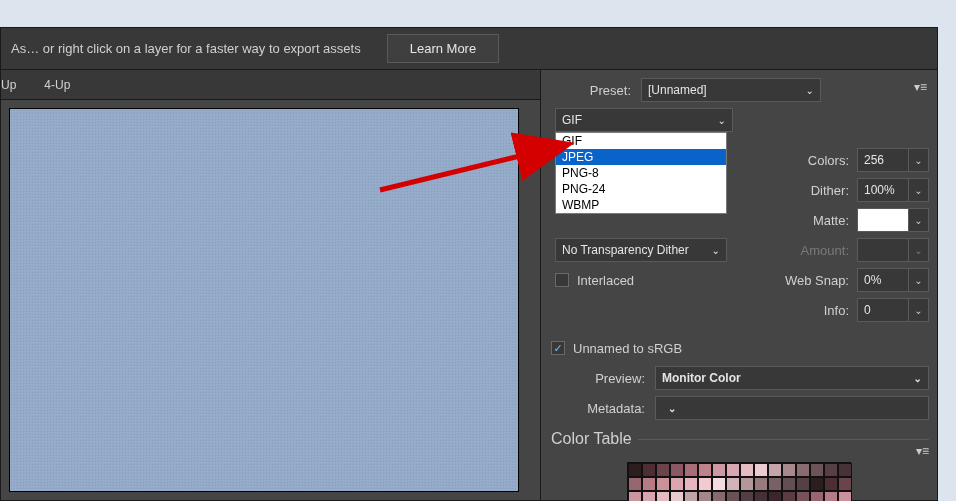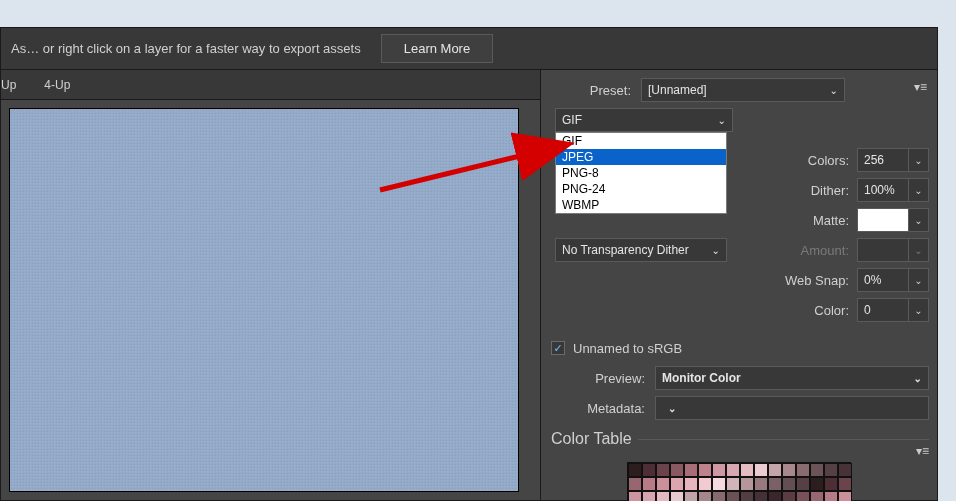--- a/index.html
+++ b/index.html
@@ -1,18 +1,18 @@
 <!DOCTYPE html>
 <html><head>
 <meta charset="utf-8">
 <style>
   * { box-sizing: border-box; margin: 0; padding: 0; font-family: "Segoe UI", Tahoma, sans-serif; }
   body { background: #dce4ed; width: 956px; height: 501px; overflow: hidden; position: relative; }
   .app { position: absolute; top: 27px; left: 0; right: 18px; bottom: 0; background: #2e2e2e; border: 1px solid #1a1a1a; }
-  .hint-bar { height: 42px; background: #383838; display: flex; align-items: center; padding: 0 10px; border-bottom: 1px solid #1a1a1a; color: #d0d0d0; font-size: 13px; gap: 8px; }
+  .hint-bar { height: 42px; background: #383838; display: flex; align-items: center; padding: 0 10px; border-bottom: 1px solid #1a1a1a; color: #d0d0d0; font-size: 13px; gap: 14px; }
   .hint-bar .hint-text { white-space: nowrap; overflow: hidden; }
   .learn-more { margin-left: 12px; background: #3f3f3f; border: 1px solid #5a5a5a; color: #e5e5e5; font-size: 13px; padding: 6px 22px; cursor: pointer; }
   .content { display: flex; height: calc(100% - 42px); }
   .left-pane { width: 540px; background: #454545; display: flex; flex-direction: column; border-right: 1px solid #1a1a1a; }
   .tab-bar { height: 30px; display: flex; align-items: center; background: #383838; border-bottom: 1px solid #1a1a1a; padding-left: 0; }
   .tab { color: #d0d0d0; font-size: 12px; padding: 0 14px; height: 100%; display: flex; align-items: center; cursor: pointer; }
   .tab.partial { padding-left: 0; padding-right: 14px; }
   .canvas-wrap { flex: 1; background: #454545; padding: 8px; position: relative; }
   .canvas { width: 510px; height: 100%; background: #94aac9; border: 1px solid #000; position: relative; overflow: hidden; }
   .canvas::after { content: ""; position: absolute; inset: 0; background-image: radial-gradient(rgba(0,0,0,0.07) 1px, transparent 1px), radial-gradient(rgba(255,255,255,0.07) 1px, transparent 1px); background-size: 3px 3px, 3px 3px; background-position: 0 0, 1px 1px; }
@@ -73,21 +73,21 @@
         <div class="canvas"></div>
       </div>
     </div>
 
     <div class="right-pane">
 
       <span class="flyout-icon">▾≡</span>
 
       <div class="row preset-row">
         <span class="label">Preset:</span>
-        <div class="select" style="width:204px">
+        <div class="select" style="width:180px">
           <span>[Unnamed]</span>
           <span class="caret">⌄</span>
         </div>
       </div>
 
       <div class="format-area">
         <div class="select format-select" style="margin-left:6px">
           <span>GIF</span>
           <span class="caret">⌄</span>
         </div>
@@ -99,20 +99,24 @@
           <div class="opt">WBMP</div>
         </div>
 
         <div class="settings-grid" style="margin-top:4px;">
           <div class="left-col">
             <div style="height:96px"></div>
             <div class="select trans-select">
               <span>No Transparency Dither</span>
               <span class="caret">⌄</span>
             </div>
+            <div class="chk-row">
+              <span class="chk"></span>
+              <span>Interlaced</span>
+            </div>
           </div>
           <div class="right-col">
             <div style="height:6px"></div>
             <div class="kv">
               <span class="k">Colors:</span>
               <div class="v-wrap">
                 <div class="small-input">
                     <span>256</span>
                   </div>
                 <div class="small-caret">⌄</div>
@@ -146,21 +150,21 @@
             <div class="kv">
               <span class="k">Web Snap:</span>
               <div class="v-wrap">
                 <div class="small-input">
                     <span>0%</span>
                   </div>
                 <div class="small-caret">⌄</div>
               </div>
             </div>
             <div class="kv">
-              <span class="k">Color:</span>
+              <span class="k">Info:</span>
               <div class="v-wrap">
                 <div class="small-input">
                     <span>0</span>
                   </div>
                 <div class="small-caret">⌄</div>
               </div>
             </div>
           </div>
         </div>
       </div>

